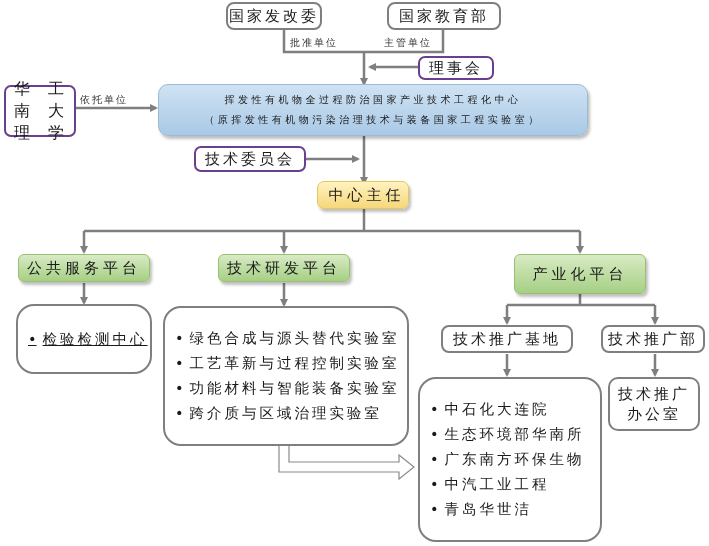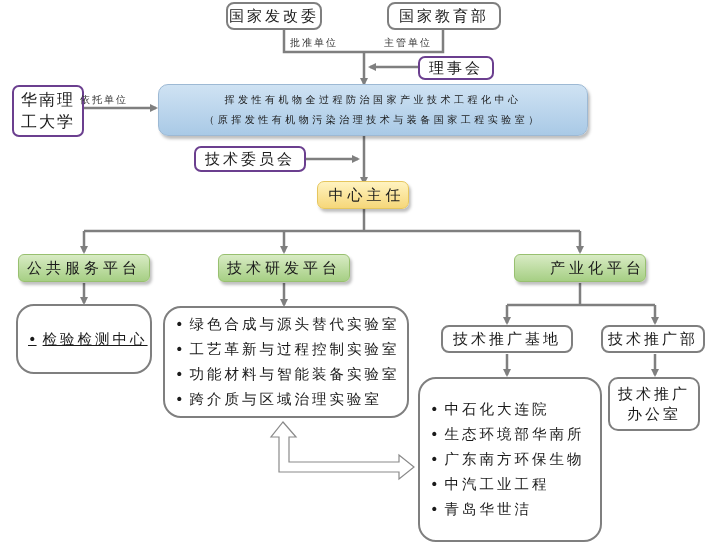--- a/index.html
+++ b/index.html
@@ -63,21 +63,21 @@
 </div>
 <div class="abs box gray-box" style="left:387px;top:2px;width:114px;height:28px;">
   <span>国家教育部</span>
 </div>
 <div class="abs small-label" style="left:290px;top:36px;">批准单位</div>
 <div class="abs small-label" style="left:384px;top:36px;">主管单位</div>
 <div class="abs box purple-box" style="left:418px;top:56px;width:76px;height:24px;">
   <span>理事会</span>
 </div>
 
-<div class="abs box purple-box" style="left:12px;top:85px;width:72px;height:52px;flex-direction:column;font-size:16px;line-height:22px;letter-spacing:2px;">
+<div class="abs box purple-box" style="left:4px;top:85px;width:72px;height:52px;flex-direction:row;font-size:16px;line-height:22px;letter-spacing:2px;">
   <span>华南理</span>
   <span>工大学</span>
 </div>
 <div class="abs small-label" style="left:80px;top:93px;">依托单位</div>
 
 <div class="abs box blue-box" style="left:158px;top:84px;width:430px;height:52px;">
   <span>挥发性有机物全过程防治国家产业技术工程化中心</span>
   <span>（原挥发性有机物污染治理技术与装备国家工程实验室）</span>
 </div>
 
@@ -88,29 +88,29 @@
 <div class="abs box yellow-box" style="left:317px;top:181px;width:92px;height:28px;">
   <span>中心主任</span>
 </div>
 
 <div class="abs box green-box" style="left:18px;top:254px;width:132px;height:28px;">
   <span>公共服务平台</span>
 </div>
 <div class="abs box green-box" style="left:218px;top:254px;width:132px;height:28px;">
   <span>技术研发平台</span>
 </div>
-<div class="abs box green-box" style="left:514px;top:254px;width:132px;height:28px;justify-content:flex-end;">
+<div class="abs box green-box" style="left:514px;top:254px;width:132px;height:40px;">
   <span>产业化平台</span>
 </div>
 
 <div class="abs list-box" style="left:16px;top:304px;width:136px;height:70px;text-decoration:underline;">
   <div class="li">检验检测中心</div>
 </div>
 
-<div class="abs list-box" style="left:163px;top:306px;width:246px;height:112px;">
+<div class="abs list-box" style="left:163px;top:306px;width:246px;height:140px;">
   <div class="li">绿色合成与源头替代实验室</div>
   <div class="li">工艺革新与过程控制实验室</div>
   <div class="li">功能材料与智能装备实验室</div>
   <div class="li">跨介质与区域治理实验室</div>
 </div>
 
 <div class="abs box gray-box" style="left:441px;top:325px;width:132px;height:28px;">
   <span>技术推广基地</span>
 </div>
 <div class="abs box gray-box" style="left:601px;top:325px;width:104px;height:28px;">

